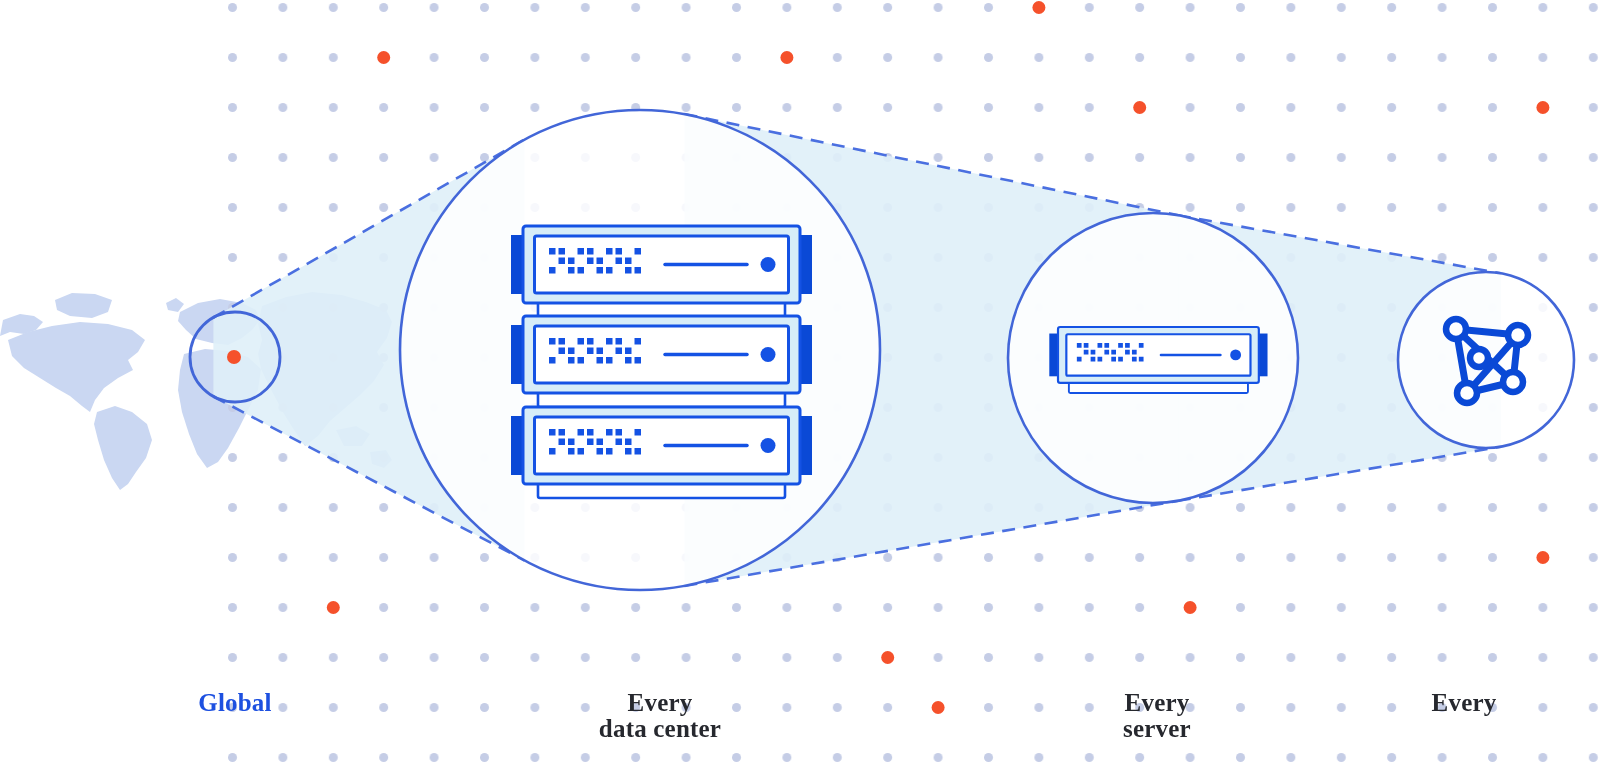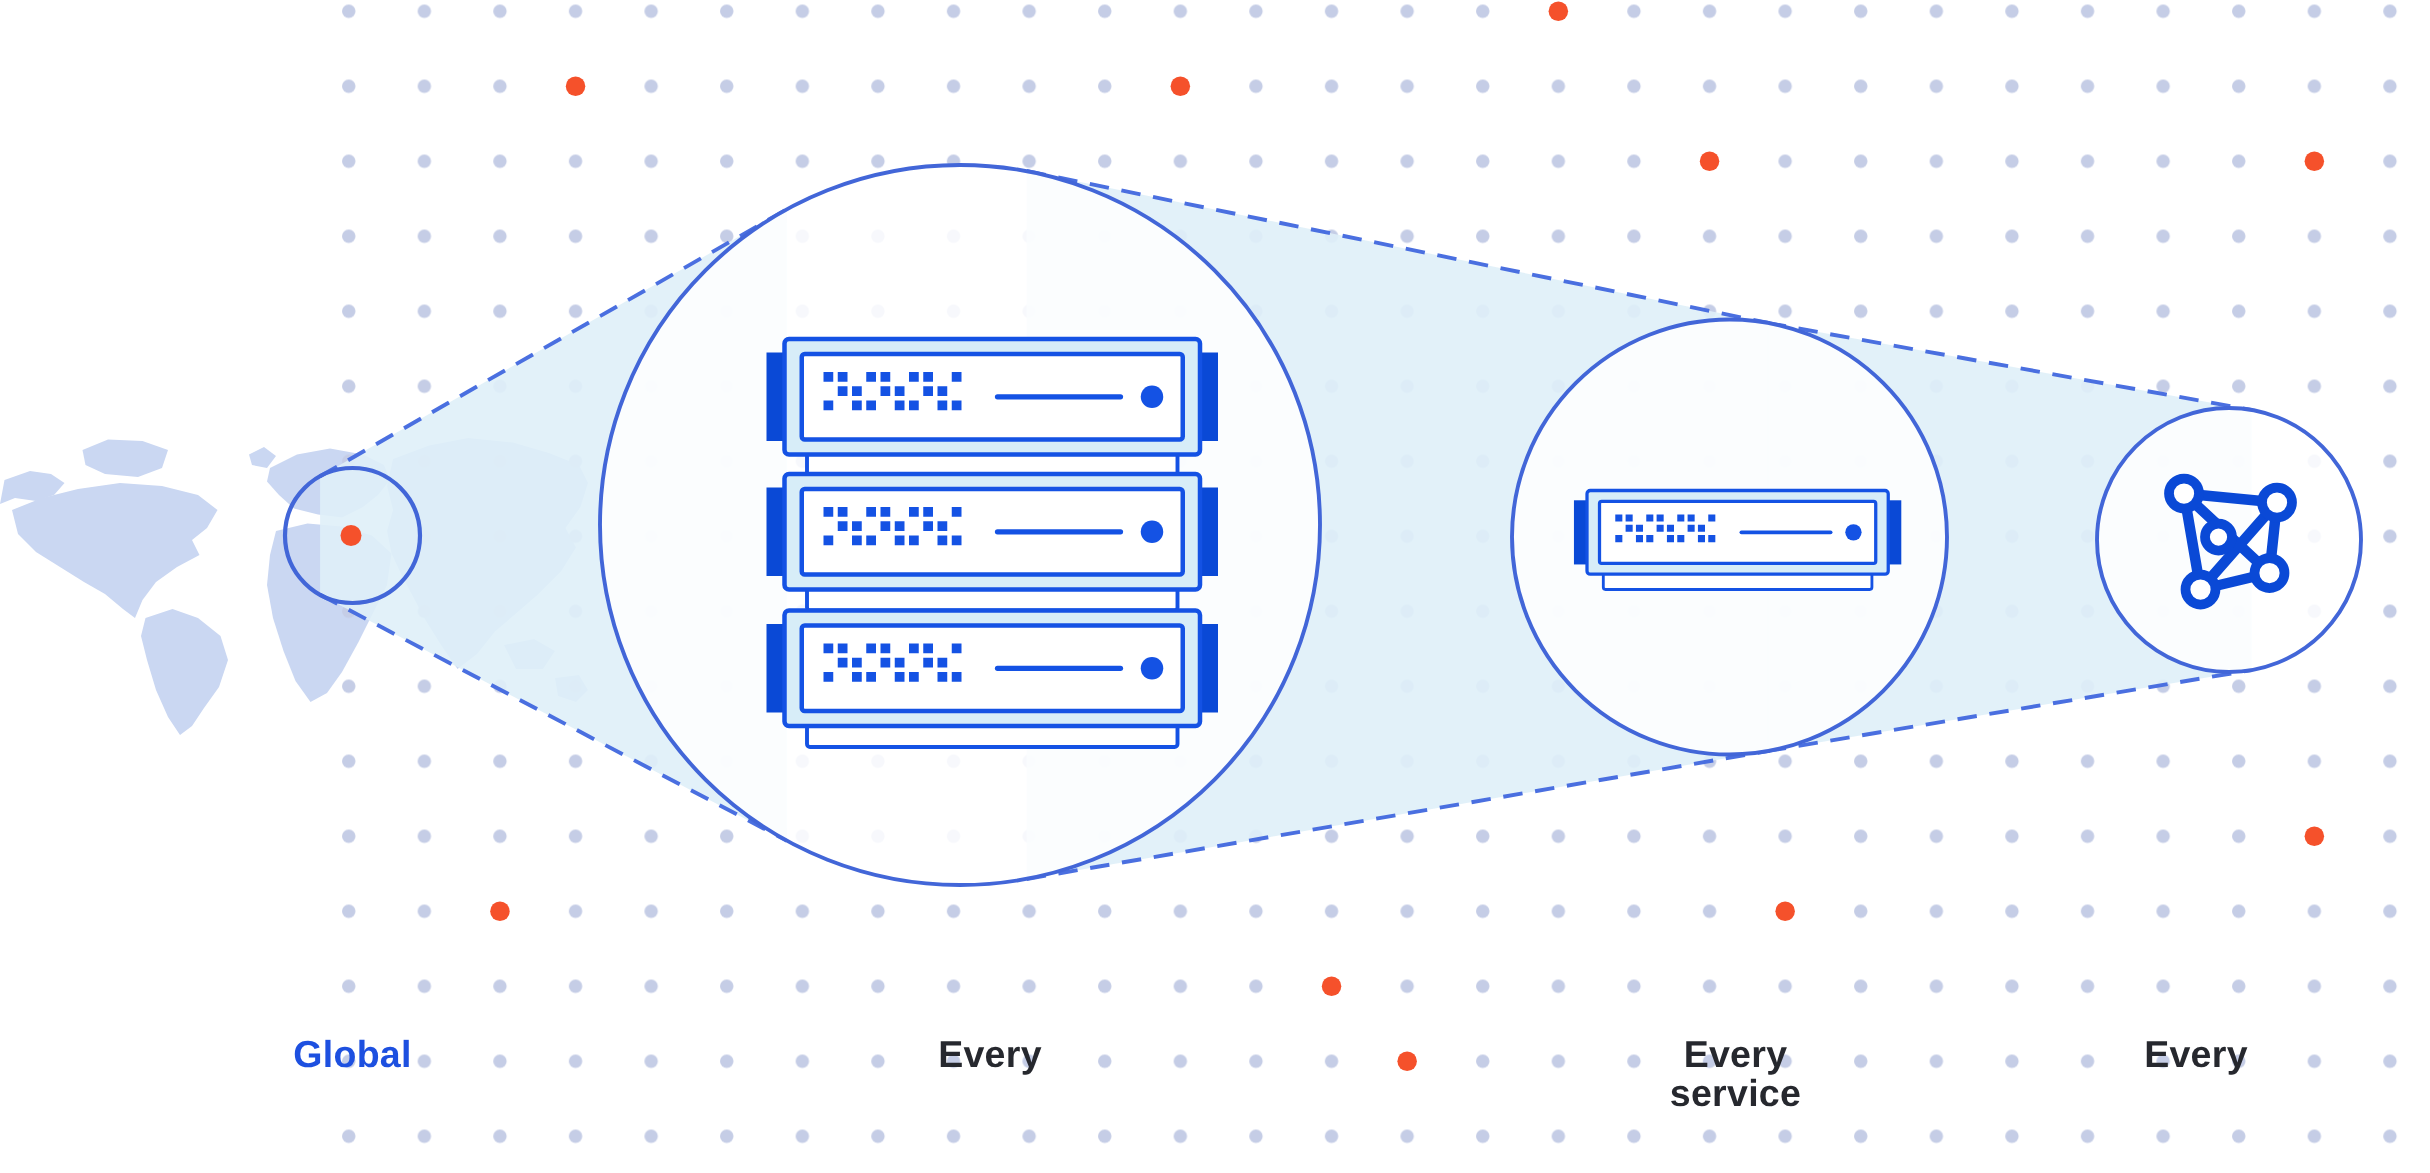--- a/index.html
+++ b/index.html
@@ -24,21 +24,21 @@
   .srv-line{stroke:var(--accent_blue,#1452e4);stroke-width:3.5;stroke-linecap:round;}
   .srv-dot{fill:var(--accent_blue,#1452e4);}
   .net-edge{stroke:var(--server_dark_blue,#0a49d6);stroke-width:7;stroke-linecap:round;fill:none;}
   .net-node{fill:#ffffff;stroke:var(--server_dark_blue,#0a49d6);stroke-width:6.5;}
 
   
   .caption{position:absolute;width:240px;text-align:center;
            font-size:25px;line-height:26px;font-weight:bold;
            color:var(--label_dark,#26282e);letter-spacing:.2px;}
   .caption.blue{color:var(--label_blue,#1d50e0);}
-  .caption span{display:block;}
+  .caption span{display:block;font-family:Liberation Serif, serif;}
 </style>
 </head>
 <body>
 
 <svg id="scene" width="1620" height="782" viewBox="0 0 1620 782">
   <defs>
     <pattern id="dots" x="228" y="3" width="50.4" height="50" patternUnits="userSpaceOnUse">
       <circle class="grid-dot-fill" cx="4.5" cy="4.5" r="4.5"></circle>
     </pattern>
 
@@ -131,20 +131,21 @@
       <circle class="net-node" cx="1479" cy="358" r="9"></circle>
     </g>
   </g>
 </svg>
 
 <div class="caption blue" style="left:115px;top:690px;">
   <span>Global</span>
 </div>
 <div class="caption" style="left:540px;top:690px;">
   <span>Every</span>
+  <span>data center</span>
 </div>
 <div class="caption" style="left:1037px;top:690px;">
   <span>Every</span>
-  <span>service</span>
+  <span>server</span>
 </div>
 <div class="caption" style="left:1344px;top:690px;">
   <span>Every</span>
 </div>
 
 </body></html>

